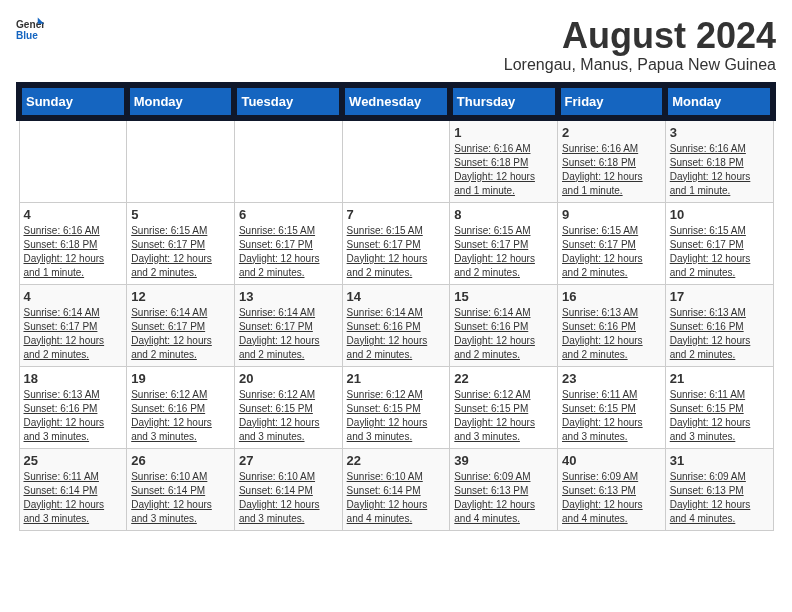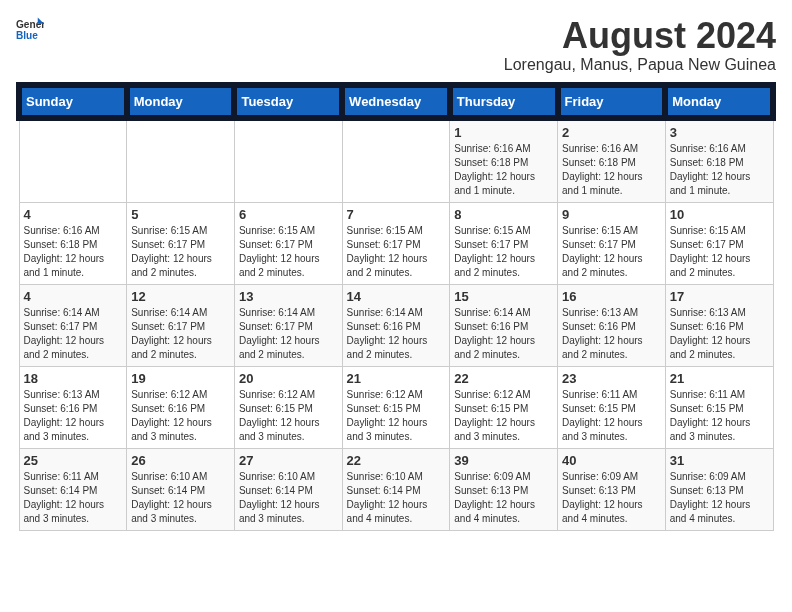--- a/index.html
+++ b/index.html
@@ -66,20 +66,21 @@
       font-size: 13px;
       font-weight: bold;
       color: #333;
       display: block;
       margin-bottom: 2px;
     }
     .day-info {
       font-size: 10px;
       color: #333;
       line-height: 1.4;
+      text-decoration: underline;
     }
     td.empty {
       background: #fff !important;
     }
   </style>
 </head>
 <body>
 
 <div class="header-area">
   <div class="logo">

